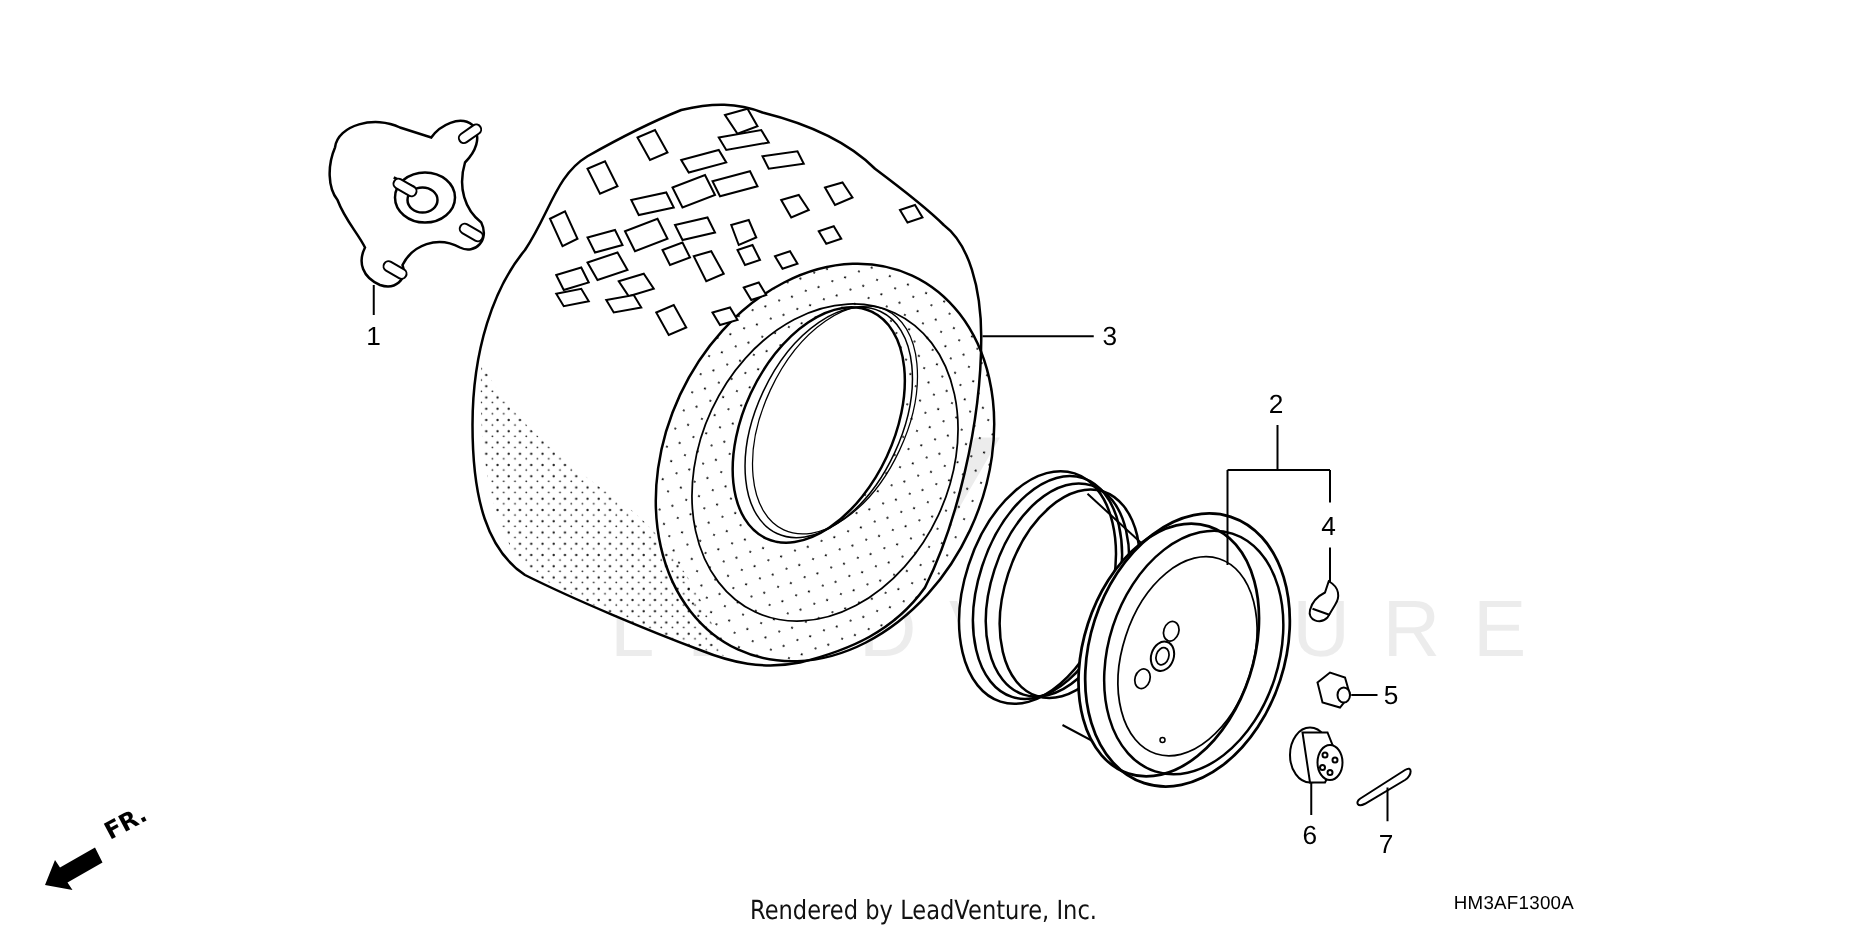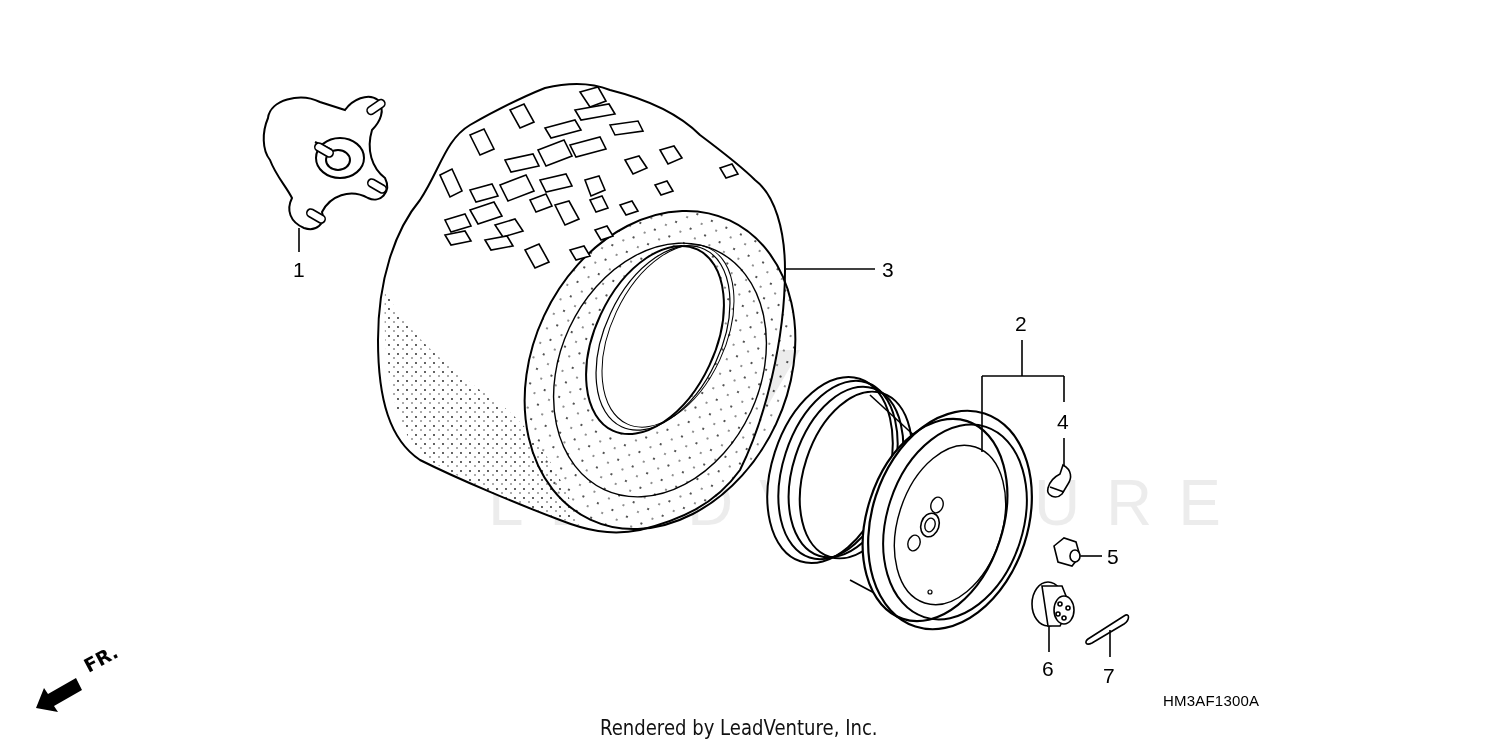--- a/index.html
+++ b/index.html
@@ -1,19 +1,19 @@
 <!DOCTYPE html>
 <html><head>
   <meta charset="utf-8">
   <style>
     html, body { margin: 0; padding: 0; background: #ffffff; }
     body { width: 1500px; height: 749px; position: relative; overflow: hidden; font-family: "Liberation Sans", sans-serif; }
     #diagram { position: absolute; left: 0; top: 0; width: 1500px; height: 749px; }
     .callout { position: absolute; font-family: "Liberation Sans", sans-serif; font-size: 21px; color: #000; line-height: 1; }
-    .ref-code { position: absolute; left: 1163px; top: 692px; font-family: "Liberation Sans", sans-serif; font-size: 15px; color: #000; letter-spacing: 0.2px; }
+    .ref-code { position: absolute; left: 1163px; top: 714px; font-family: "Liberation Sans", sans-serif; font-size: 15px; color: #000; letter-spacing: 0.2px; }
     .credit { position: absolute; left: 600px; top: 716px; font-family: "DejaVu Sans", sans-serif; font-size: 21px; color: #111; transform: scaleX(0.86); transform-origin: left top; }
     .fr-label { position: absolute; left: 80px; top: 657px; font-family: "DejaVu Sans", sans-serif; font-weight: bold; font-size: 19px; color: #000; transform: rotate(-28deg); transform-origin: left top; }
     .watermark { position: absolute; left: 488px; top: 466px; font-family: "Liberation Sans", sans-serif; font-size: 64px; letter-spacing: 26px; color: #000; opacity: 0.07; white-space: nowrap; }
   </style>
 </head>
 <body>
 
 <div>
 
   <div class="watermark">LEADVENTURE</div>

